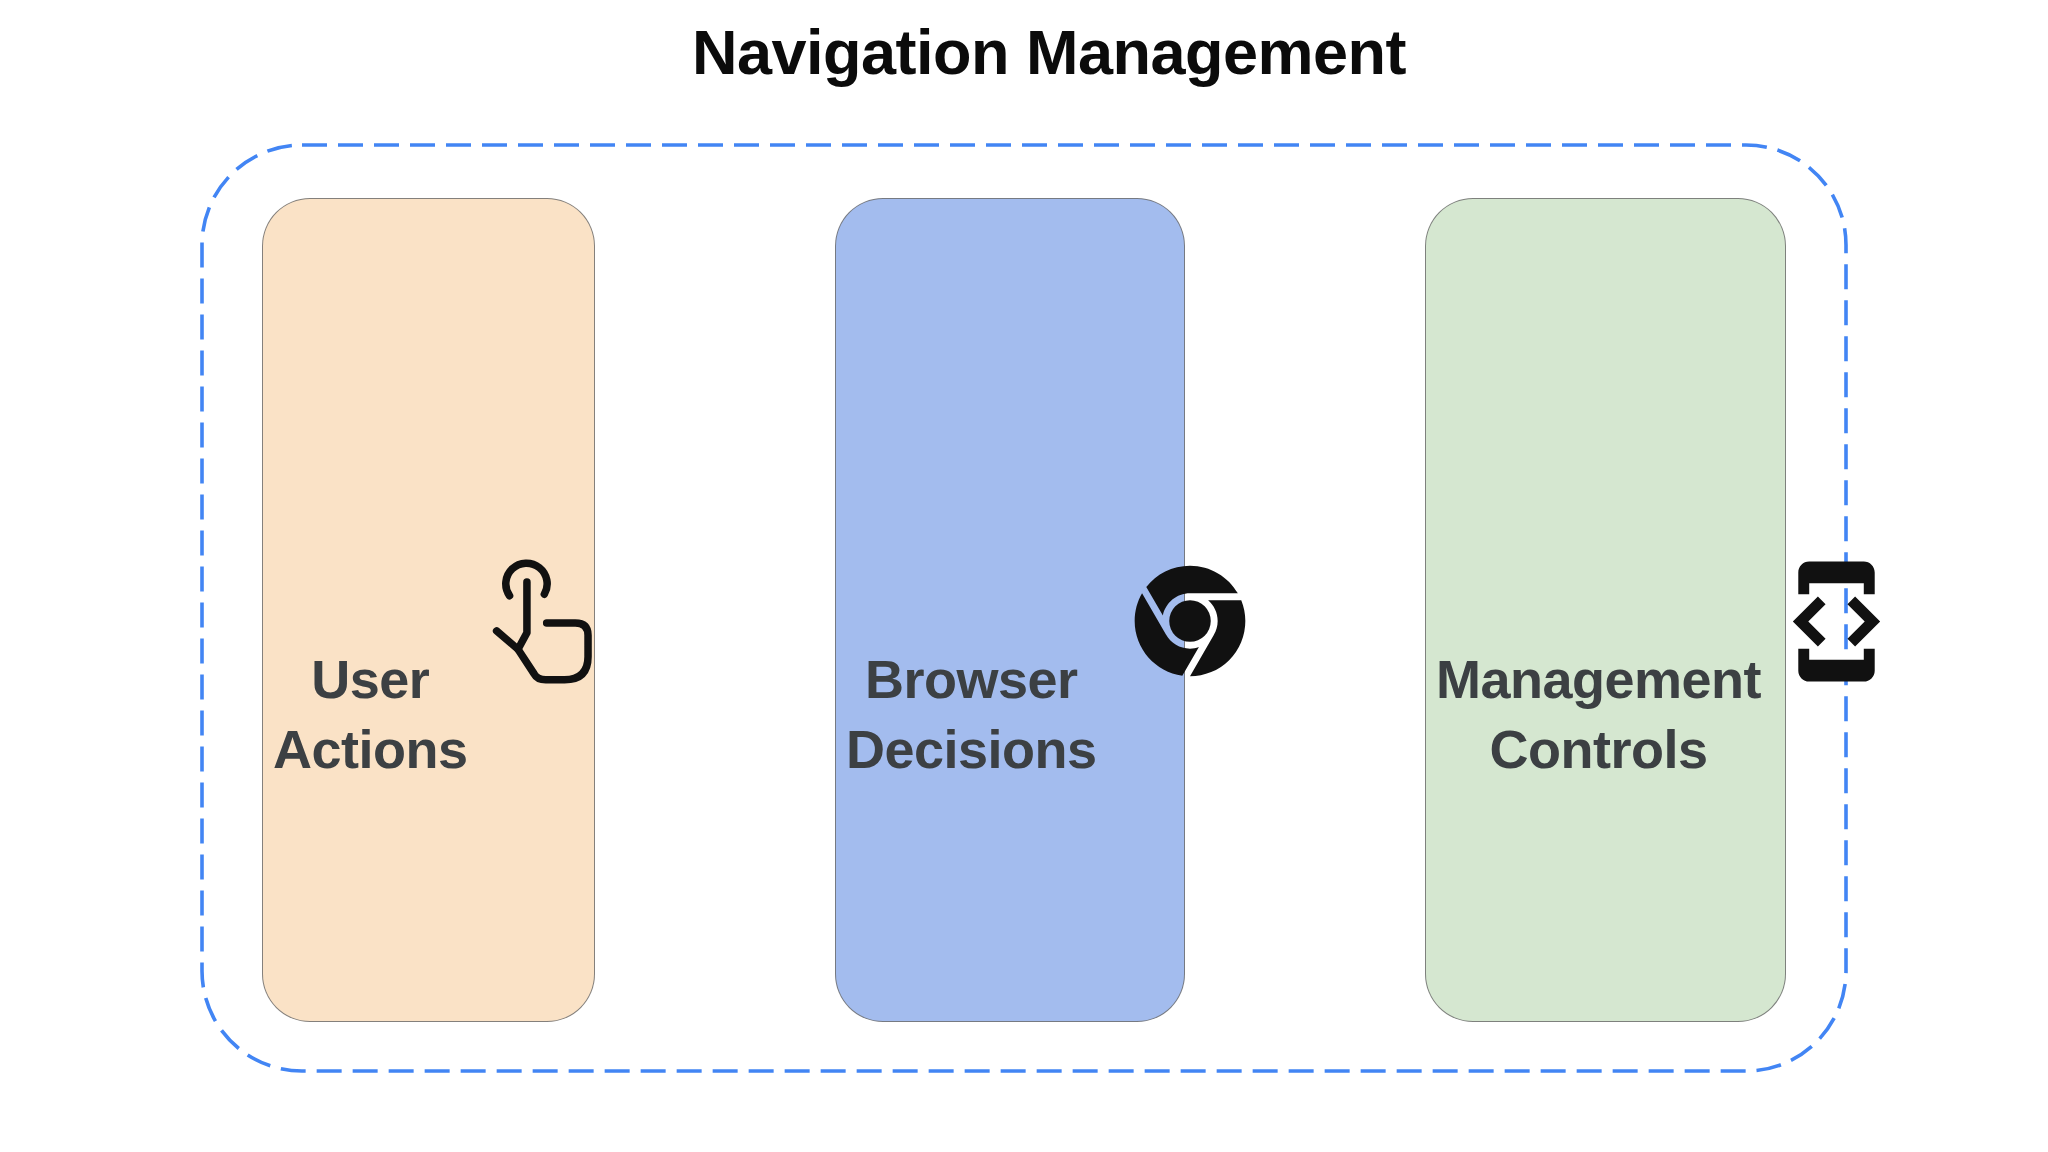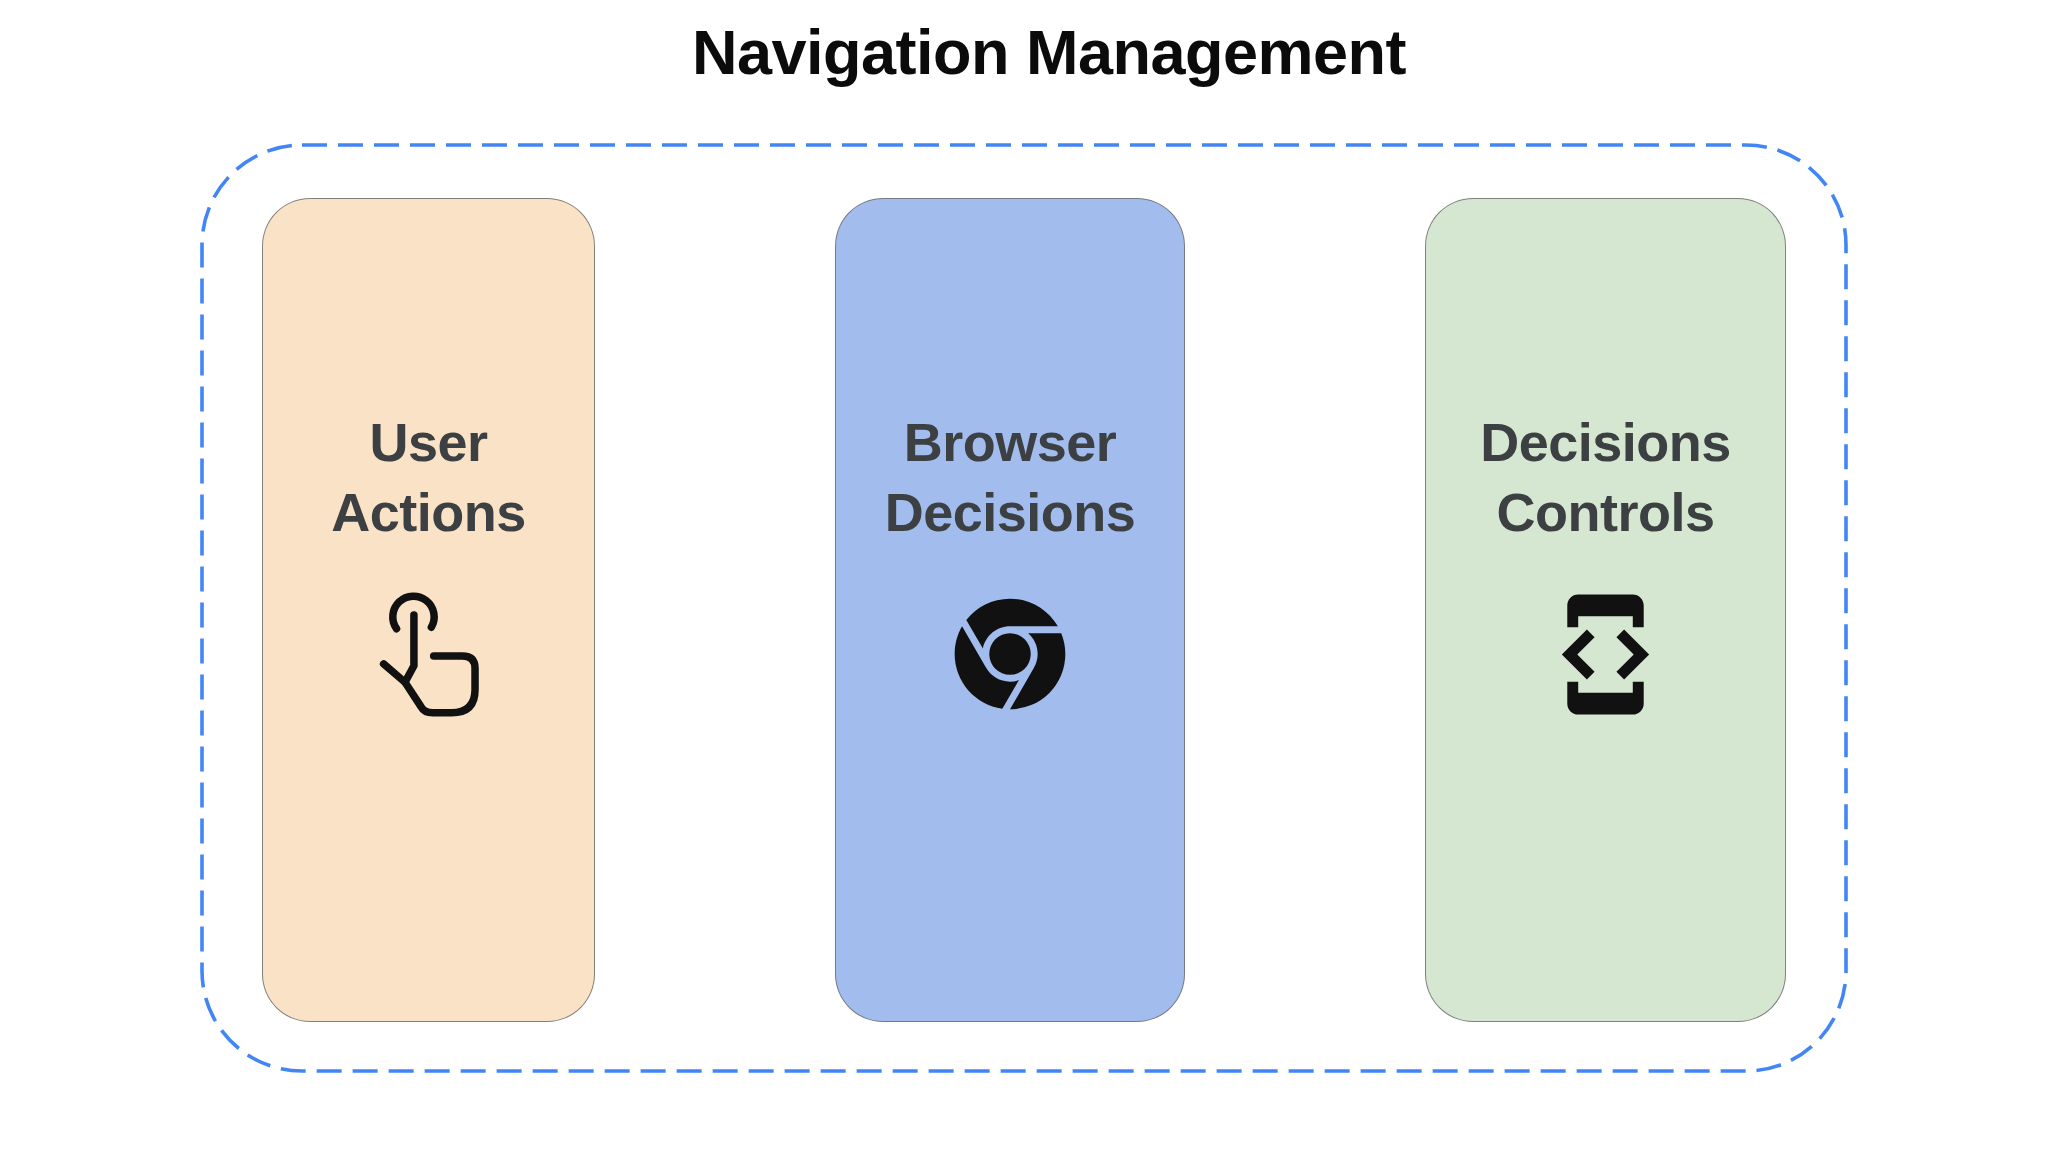--- a/index.html
+++ b/index.html
@@ -19,21 +19,21 @@
   .flow-border{
     position:absolute;left:0;top:0;width:100%;height:100%;
   }
   .cards-row{
     position:absolute;left:0;top:55px;width:100%;height:824px;
     display:flex;flex-direction:row;justify-content:space-between;
     padding:0 62px 0 62px;box-sizing:border-box;
   }
   .card{
     height:824px;border-radius:48px;border:1.5px solid rgba(110,110,110,0.85);
-    box-sizing:border-box;display:flex;flex-direction:column;align-items:center;
+    box-sizing:border-box;display:flex;flex-direction:row;align-items:center;
   }
   .card-1{width:333px;}
   .card-2{width:350px;}
   .card-3{width:361px;}
   .card-label{
     margin-top:208px;font-size:54px;font-weight:bold;line-height:70px;
     text-align:center;letter-spacing:-0.5px;padding:0 10px;
   }
   .card-icon-wrap{
     margin-top:22px;height:170px;display:flex;align-items:center;justify-content:center;
@@ -69,21 +69,21 @@
     <div class="card card-2" style="background-color: rgb(163, 188, 238);">
       <div class="card-label" style="color: rgb(60, 64, 67);">Browser Decisions</div>
       <div class="card-icon-wrap" style="color: rgb(17, 17, 17);">
         <svg width="166" height="166" viewBox="0 0 24 24" fill="currentColor">
           <path d="M12,20L15.46,14H15.45C15.79,13.4 16,12.73 16,12C16,10.8 15.46,9.73 14.62,9H19.41C19.79,9.93 20,10.94 20,12A8,8 0 0,1 12,20M4,12C4,10.54 4.39,9.18 5.07,8L8.54,14H8.55C9.24,15.19 10.5,16 12,16C12.45,16 12.88,15.91 13.29,15.77L10.89,19.91C7,19.37 4,16.04 4,12M15,12A3,3 0 0,1 12,15A3,3 0 0,1 9,12A3,3 0 0,1 12,9A3,3 0 0,1 15,12M12,4C14.96,4 17.54,5.61 18.92,8H12C10.06,8 8.45,9.38 8.08,11.21L5.68,7.08C7.14,5.2 9.43,4 12,4Z"></path>
         </svg>
       </div>
     </div>
 
     <div class="card card-3" style="background-color: rgb(213, 231, 208);">
-      <div class="card-label" style="color: rgb(60, 64, 67);">Decisions Controls</div>
+      <div class="card-label" style="color: rgb(60, 64, 67);">Management Controls</div>
       <div class="card-icon-wrap" style="color: rgb(17, 17, 17);">
         <svg width="131" height="131" viewBox="0 0 24 24" fill="currentColor">
           <path d="M7,5H17V7H19V3C19,1.89 18.1,1 17,1H7C5.89,1 5,1.89 5,3V7H7V5M15.41,16.59L20,12L15.41,7.41L14,8.83L17.17,12L14,15.17L15.41,16.59M8.59,16.59L10,15.17L6.83,12L10,8.83L8.59,7.41L4,12L8.59,16.59M17,19H7V17H5V21C5,22.1 5.89,23 7,23H17C18.1,23 19,22.1 19,21V17H17V19Z"></path>
         </svg>
       </div>
     </div>
 
   </div>
 </div>
 

